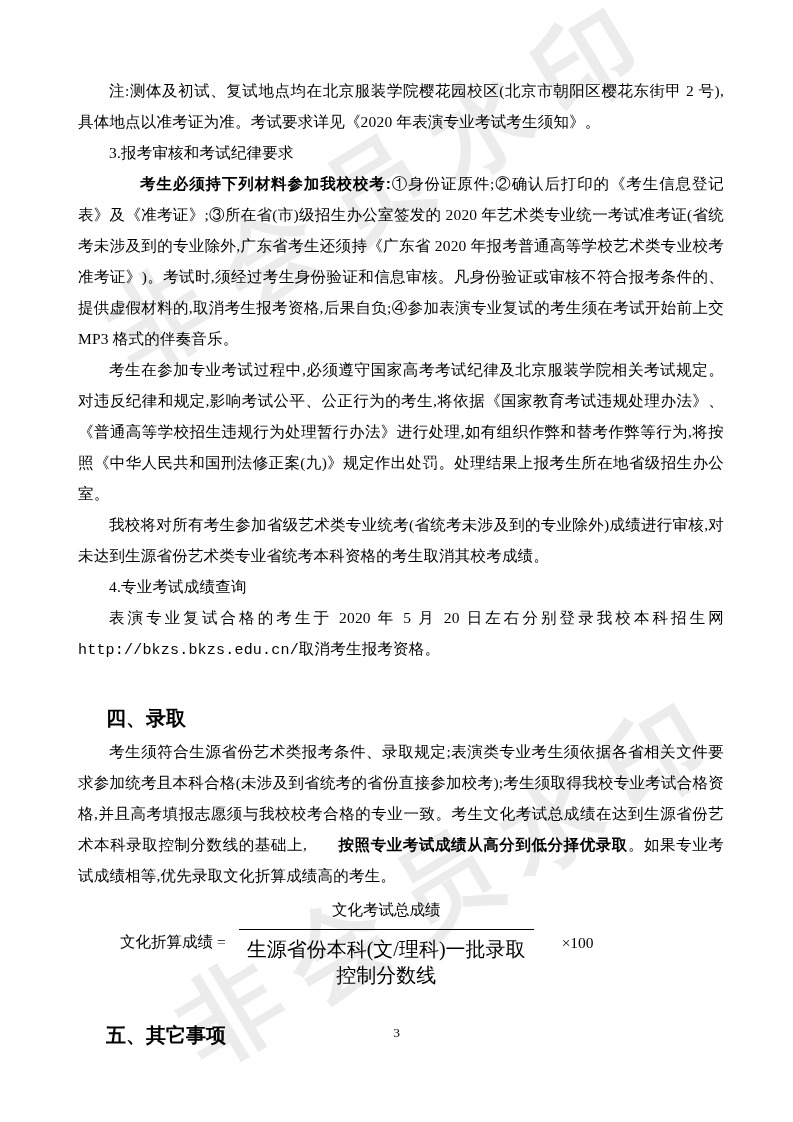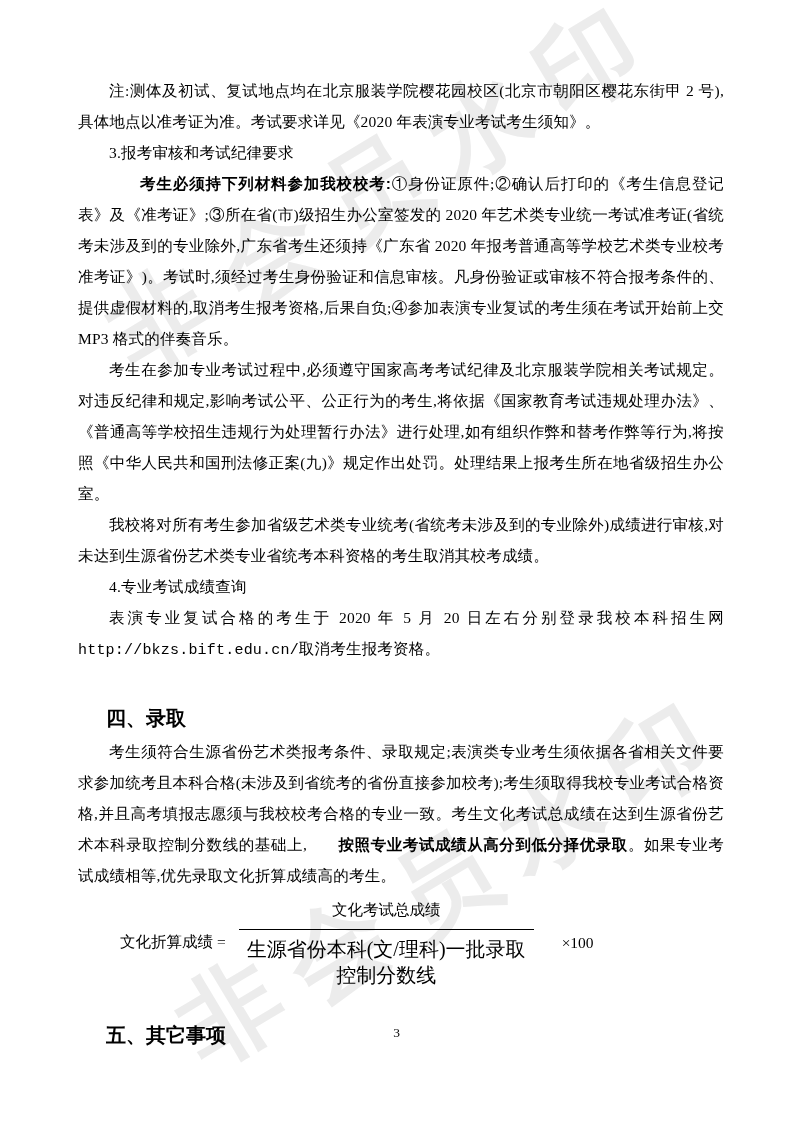--- a/index.html
+++ b/index.html
@@ -112,21 +112,21 @@
     <p class="body">3.报考审核和考试纪律要求</p>
 
     <p class="body"><span class="hei">考生必须持下列材料参加我校校考:</span><span>①身份证原件;②确认后打印的《考生信息登记表》及《准考证》;③所在省(市)级招生办公室签发的 2020 年艺术类专业统一考试准考证(省统考未涉及到的专业除外,广东省考生还须持《广东省 2020 年报考普通高等学校艺术类专业校考准考证》)。考试时,须经过考生身份验证和信息审核。凡身份验证或审核不符合报考条件的、提供虚假材料的,取消考生报考资格,后果自负;④参加表演专业复试的考生须在考试开始前上交 MP3 格式的伴奏音乐。</span></p>
 
     <p class="body">考生在参加专业考试过程中,必须遵守国家高考考试纪律及北京服装学院相关考试规定。对违反纪律和规定,影响考试公平、公正行为的考生,将依据《国家教育考试违规处理办法》、《普通高等学校招生违规行为处理暂行办法》进行处理,如有组织作弊和替考作弊等行为,将按照《中华人民共和国刑法修正案(九)》规定作出处罚。处理结果上报考生所在地省级招生办公室。</p>
 
     <p class="body">我校将对所有考生参加省级艺术类专业统考(省统考未涉及到的专业除外)成绩进行审核,对未达到生源省份艺术类专业省统考本科资格的考生取消其校考成绩。</p>
 
     <p class="body">4.专业考试成绩查询</p>
 
-    <p class="body"><span>表演专业复试合格的考生于 2020 年 5 月 20 日左右分别登录我校本科招生网</span><span class="mono">http://bkzs.bift.edu.cn/</span><span>取消考生报考资格。</span></p>
+    <p class="body"><span>表演专业复试合格的考生于 2020 年 5 月 20 日左右分别登录我校本科招生网</span><span class="mono">http://bkzs.bkzs.edu.cn/</span><span>取消考生报考资格。</span></p>
 
     <div class="sec">四、录取</div>
 
     <p class="body"><span>考生须符合生源省份艺术类报考条件、录取规定;表演类专业考生须依据各省相关文件要求参加统考且本科合格(未涉及到省统考的省份直接参加校考);考生须取得我校专业考试合格资格,并且高考填报志愿须与我校校考合格的专业一致。考生文化考试总成绩在达到生源省份艺术本科录取控制分数线的基础上,</span><span class="hei">按照专业考试成绩从高分到低分择优录取</span><span>。如果专业考试成绩相等,优先录取文化折算成绩高的考生。</span></p>
 
     <div class="formula">
       <span class="f-label"><span>文化折算成绩</span> <span>=</span></span>
       <span class="fraction">
         <span class="frac-num">文化考试总成绩</span>
         <span class="frac-den">生源省份本科(文/理科)一批录取控制分数线</span>

